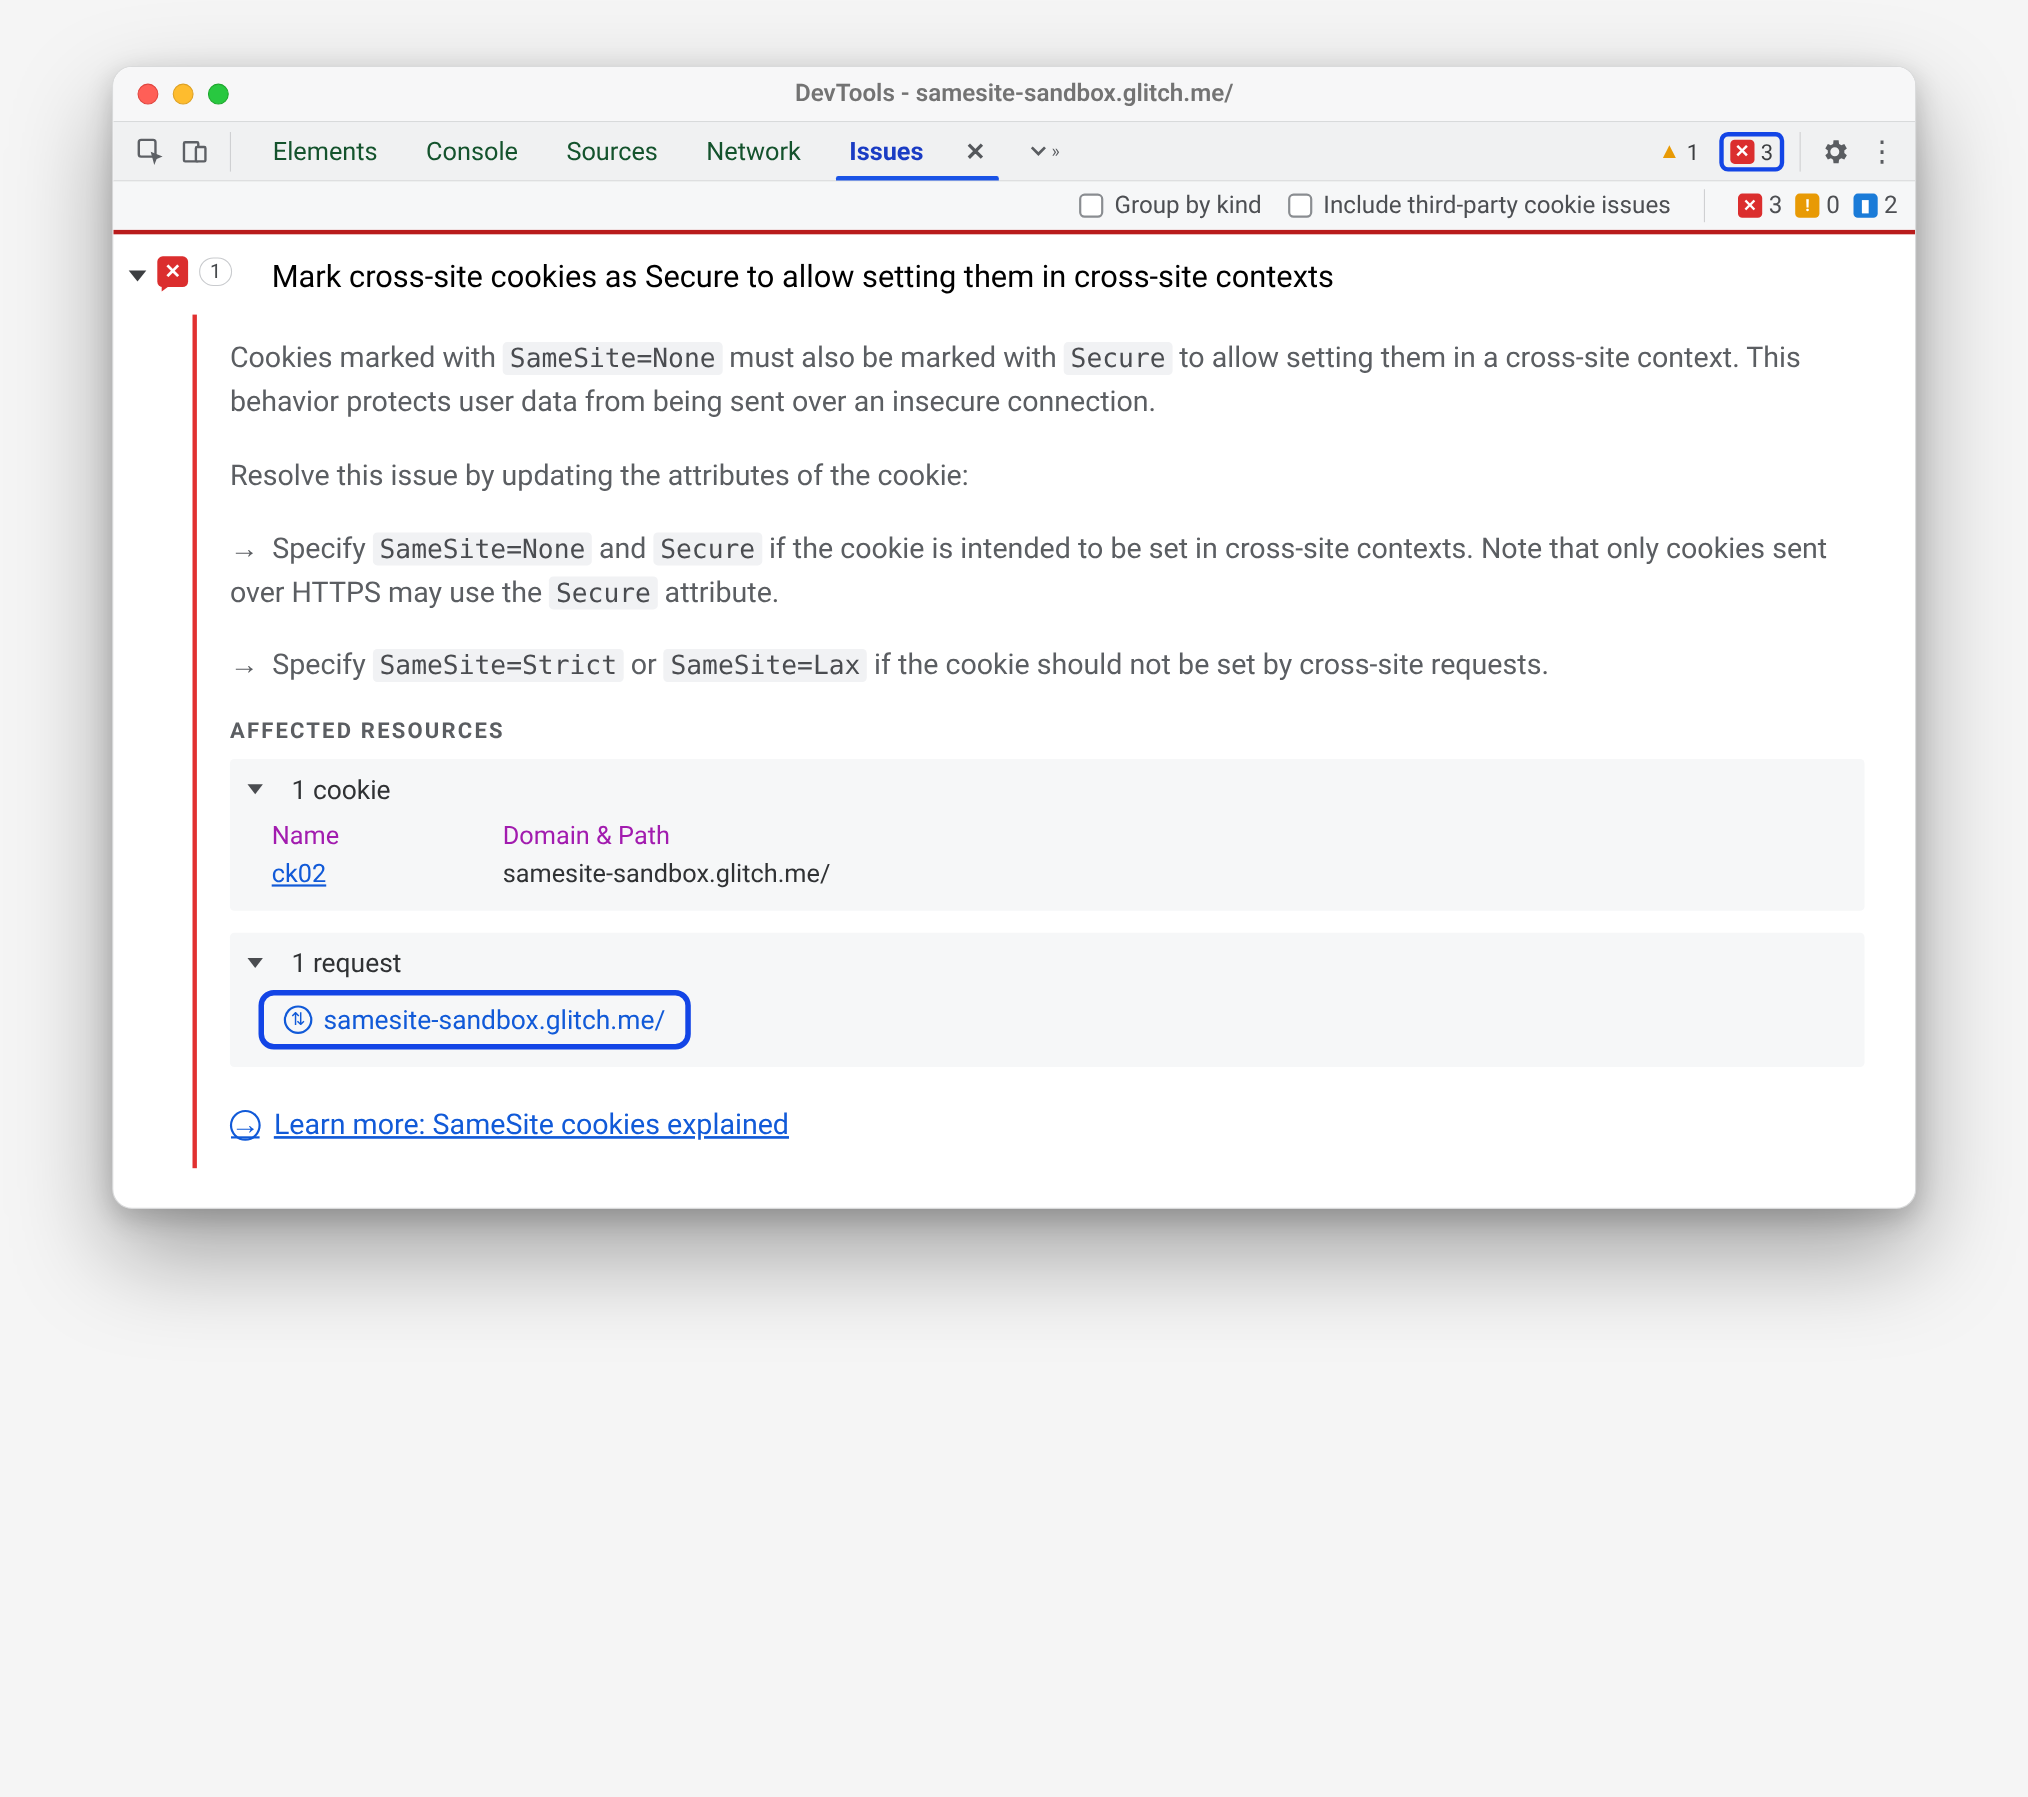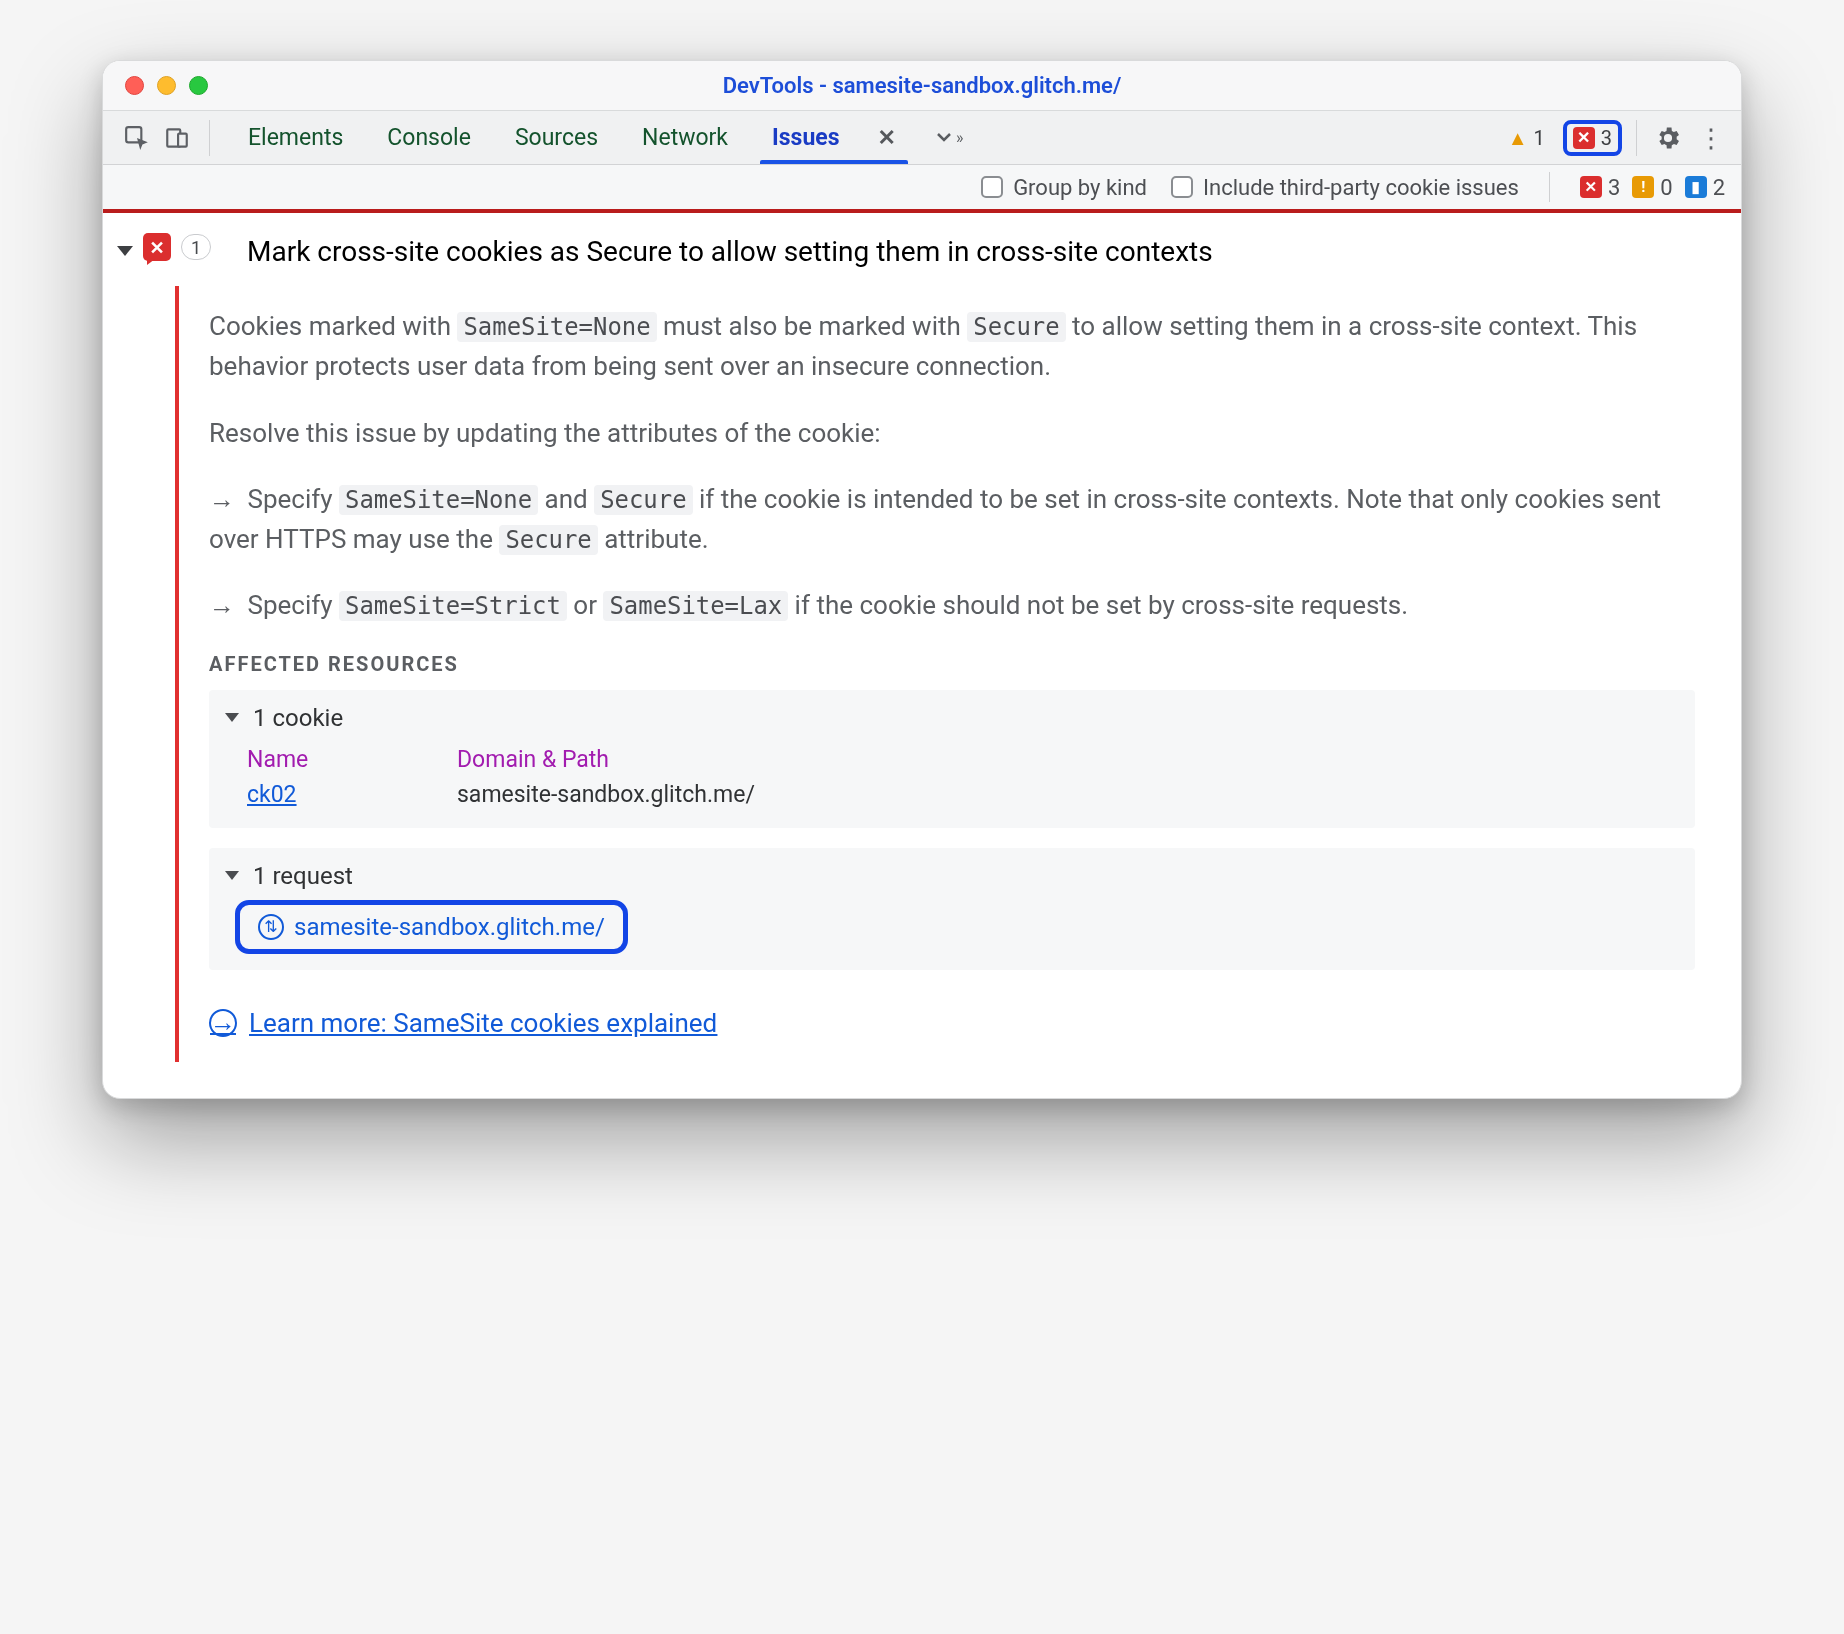--- a/index.html
+++ b/index.html
@@ -37,21 +37,21 @@
   .tl { width: 19px; height: 19px; border-radius: 50%; }
   .tl.red { background: #ff5f57; border: 1px solid #e0443e; }
   .tl.yellow { background: #febc2e; border: 1px solid #dea123; }
   .tl.green { background: #28c840; border: 1px solid #1ea82d; }
   .window-title {
     position: absolute;
     left: 0; right: 0;
     text-align: center;
     font-size: 22px;
     font-weight: 600;
-    color: #1d4ed8;
+    color: #737373;
     pointer-events: none;
   }
   
   .tabbar {
     height: 54px;
     background: #f0f1f2;
     border-bottom: 1px solid #d2d3d5;
     display: flex;
     align-items: stretch;
     padding: 0 12px 0 18px;
@@ -226,21 +226,21 @@
     font-size: 20px; letter-spacing: 2px; font-weight: 700;
     color: #5b5e62; margin: 26px 0 14px 0;
   }
   .res-block {
     background: #f6f7f8;
     border-radius: 4px;
     padding: 14px 16px 16px 16px;
     margin-bottom: 20px;
   }
   .res-header {
-    display: flex; align-items: center; gap: 14px;
+    display: flex; align-items: center; gap: 26px;
     font-size: 24px; color: #303234;
     cursor: pointer;
   }
   .chevron-sm {
     width: 0; height: 0;
     border-left: 7px solid transparent;
     border-right: 7px solid transparent;
     border-top: 9px solid #4a4c50;
   }
   .res-table { margin-top: 10px; width: 100%; }

